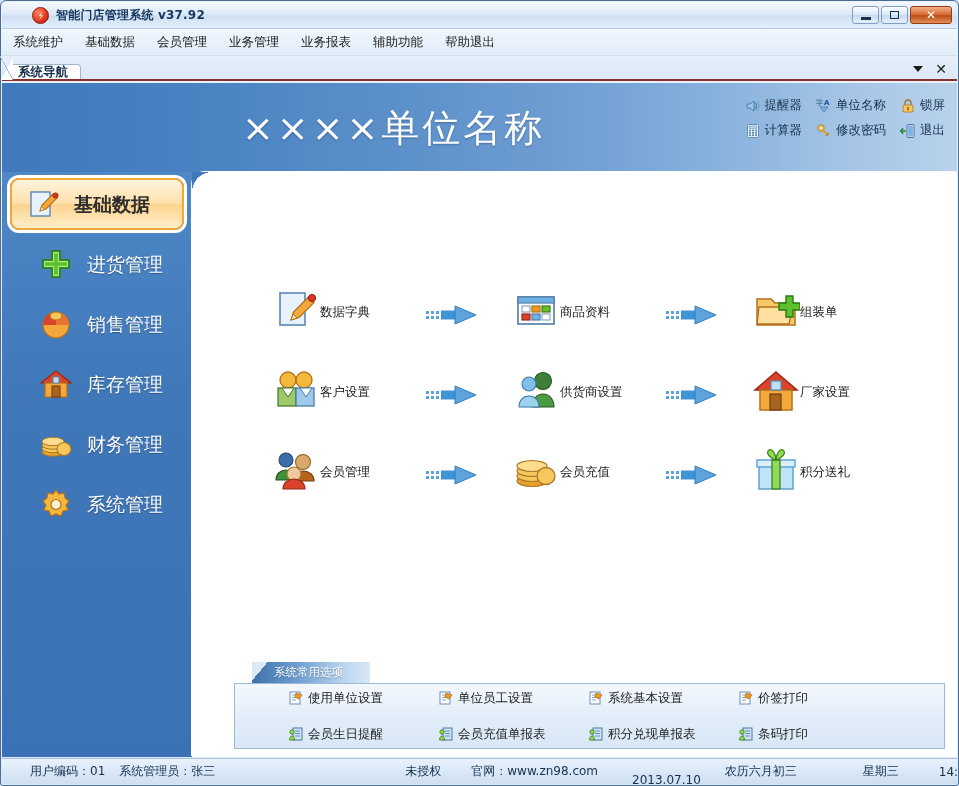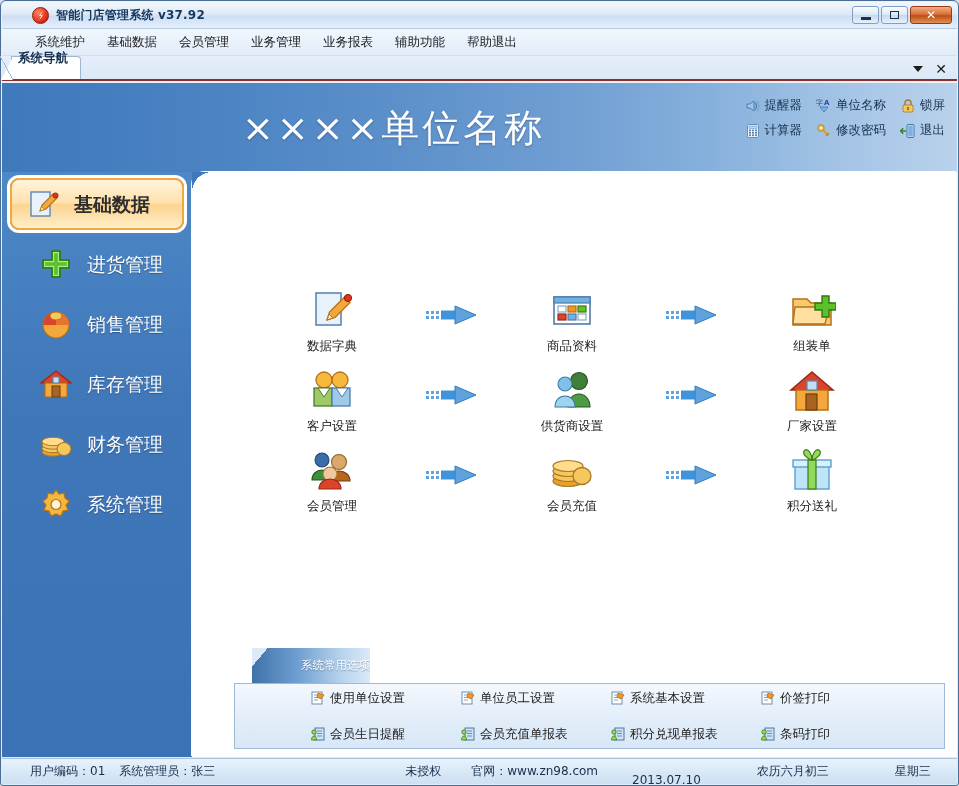--- a/index.html
+++ b/index.html
@@ -54,42 +54,42 @@
     background: linear-gradient(180deg,#f0b089 0%,#d9703a 45%,#bd4f17 55%,#e09157 100%);
     color: #fff; font-weight: bold; font-size: 12px;
   }
   .wbtn .glyph-min { width: 10px; height: 3px; background: #17324f; margin-top: 6px; }
   .wbtn .glyph-max { width: 9px; height: 8px; border: 1.5px solid #17324f; }
 
   
   .menubar {
     position: absolute; left: 1px; top: 28px; right: 1px; height: 27px;
     background: linear-gradient(180deg,#eff6fd 0%,#e2edf9 100%);
-    display: flex; align-items: center; padding-left: 22px;
+    display: flex; align-items: center; padding-left: 0;
     border-bottom: 1px solid #cfe0f0;
   }
   .menu-item {
     font-size: 12.5px; color: #1c1c1c; padding: 3px 11px; cursor: default;
     white-space: nowrap;
   }
 
   
   .tabstrip {
     position: absolute; left: 1px; top: 55px; right: 1px; height: 25px;
     background: linear-gradient(180deg,#e5eefa 0%,#dbe8f6 100%);
     border-bottom: 2px solid #8a2f2c;
     display: flex; align-items: flex-end;
   }
   .tab-active {
-    position: relative; margin-left: 9px; height: 23px;
+    position: relative; margin-left: 9px; height: 15px;
     background: #ffffff;
     border: 1px solid #9fb6cf; border-bottom: none;
     border-radius: 0 4px 0 0;
-    padding: 0 12px 12px 6px;
-    display: flex; align-items: flex-end;
+    padding: 0 12px 0 6px;
+    display: flex; align-items: center;
     transform: skewX(0deg);
   }
   .tab-active::before {
     content: ""; position: absolute; left: -11px; bottom: -1px;
     width: 0; height: 0;
     border-style: solid; border-width: 0 0 23px 12px;
     border-color: transparent transparent #ffffff transparent;
   }
   .tab-active::after {
     content: ""; position: absolute; left: -12px; bottom: -1px;
@@ -164,67 +164,67 @@
     -webkit-mask: radial-gradient(circle 20px at 20px 20px, transparent 99%, #000 100%);
     mask: radial-gradient(circle 20px at 20px 20px, transparent 99%, #000 100%);
     pointer-events: none;
   }
 
   
   .grid {
     position: absolute; left: 80px; top: 115px; width: 600px;
   }
   .grow { display: flex; align-items: flex-start; height: 80px; }
-  .gcell { width: 120px; display: flex; flex-direction: column; align-items: center; cursor: default; }
+  .gcell { width: 120px; display: flex; flex-direction: row; align-items: center; cursor: default; }
   .gcell .gi { width: 48px; height: 48px; display:block; }
   .gcell .glabel { margin-top: 3px; font-size: 12.5px; color: #1c1c1c; }
   .gconn { width: 120px; display: flex; align-items: flex-start; justify-content: center; padding-top: 17px; }
   .gconn svg { width: 56px; height: 22px; display:block; }
 
   
   .bottompanel {
     position: absolute; left: 42px; right: 12px; bottom: 8px; height: 85px;
   }
   .bp-tabrow { height: 19px; display: flex; align-items: flex-end; position: relative; }
   .bp-tab {
-    position: relative; margin-left: 18px; height: 35px; width: 118px;
+    position: relative; margin-left: 18px; height: 21px; width: 118px;
     background: linear-gradient(90deg,#3f72ab 0%,#6e9ed0 38%,#b6d2ec 75%,#dbe9f8 100%);
-    display: flex; align-items: center; padding-left: 22px; justify-content: flex-end;
+    display: flex; align-items: center; padding-left: 22px;
   }
   .bp-tab::before {
     content: ""; position: absolute; left: 0; top: 0; width: 16px; height: 19px;
     background: linear-gradient(to bottom right, #dceaf8 49%, transparent 49%);
   }
   .bp-tab-label { font-size: 11.5px; color: #ffffff; position: relative; z-index: 2; text-shadow: 0 1px 1px rgba(20,45,80,.4); }
   .bp-body {
     height: 66px;
     background: linear-gradient(180deg,#f3f8fd 0%,#e2edf9 55%,#d8e7f7 100%);
     border: 1px solid #9db9d6;
     display: flex; flex-direction: column; justify-content: center;
-    padding-left: 75px; gap: 19px;
+    padding-left: 53px; gap: 19px;
   }
   .bp-row { display: flex; }
   .bp-link { width: 150px; display: flex; align-items: center; gap: 4px; font-size: 12.5px; color: #1c1c1c; cursor: default; }
   .bp-link svg { width: 16px; height: 16px; flex: 0 0 auto; display:block; }
 
   
   .statusbar {
     position: absolute; left: 1px; right: 1px; bottom: 1px; height: 26px;
     background: linear-gradient(180deg,#e9f2fc 0%,#d7e6f6 60%,#cfe0f2 100%);
     border-top: 1px solid #a9c3de;
     display: flex; align-items: center;
     font-size: 12px; color: #16304d;
   }
   .sb-seg { white-space: nowrap; }
   .sb-user { margin-left: 28px; }
   .sb-admin { margin-left: 14px; }
   .sb-auth { margin-left: 190px; }
   .sb-site { margin-left: 30px; }
   .sb-date { margin-left: 34px; margin-top: 17px; }
-  .sb-lunar { margin-left: 56px; }
+  .sb-lunar { margin-left: 24px; }
   .sb-week { margin-left: 66px; }
   .sb-time { margin-left: 40px; }
   .sb-grip { margin-left: auto; margin-right: 6px; width: 12px; height: 12px; opacity: .55; }
 </style>
 </head>
 <body>
 
 <div id="app">
 
   <div class="titlebar">

